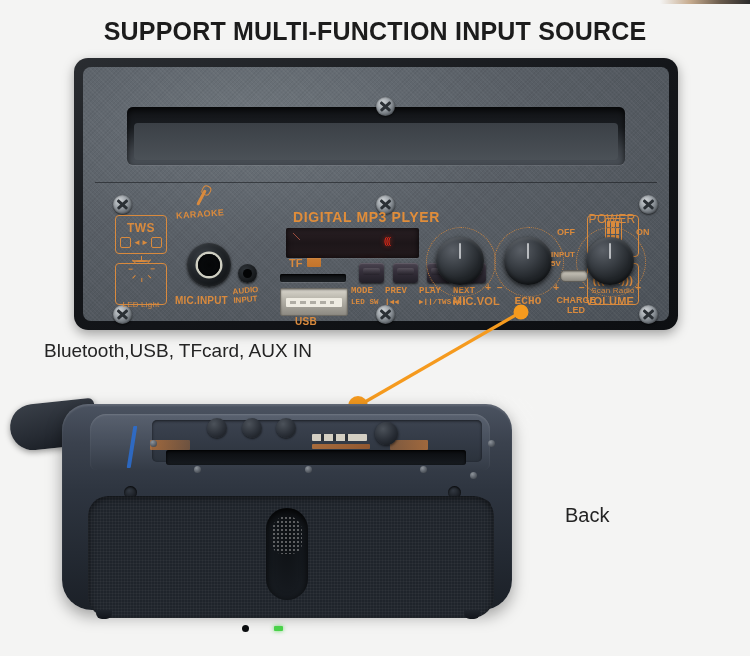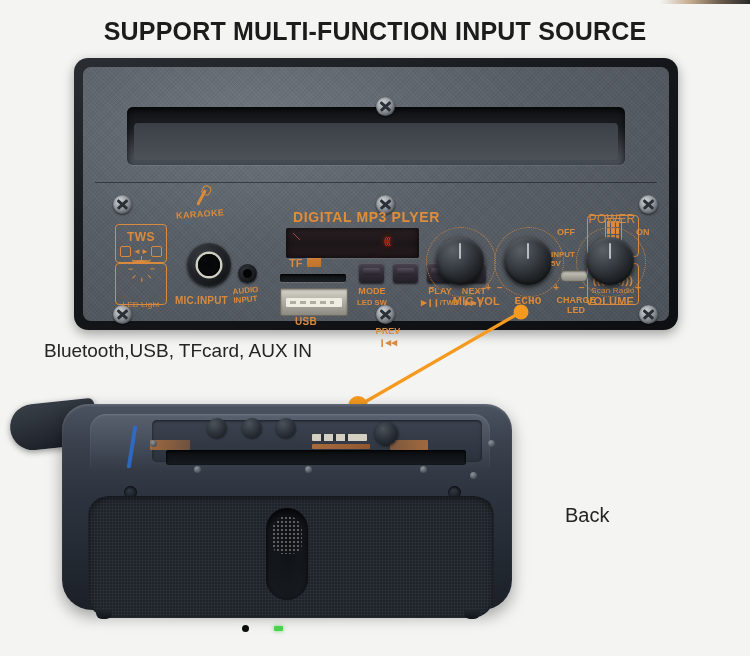--- a/index.html
+++ b/index.html
@@ -88,21 +88,21 @@
   .scr-bl{left:30px;top:238px;}
   .scr-br{left:556px;top:238px;}
   
   .obox{
     position:absolute;border:1.4px solid #d98a3d;border-radius:4px;
     color:#d98a3d;text-align:center;
     display:flex;flex-direction:column;align-items:center;justify-content:center;
   }
   .obox .lbl{font-size:8px;line-height:9px;letter-spacing:.2px;}
   .obox .big{font-size:12px;font-weight:bold;letter-spacing:.5px;}
-  .box-tws{left:32px;top:157px;width:50px;height:37px;}
+  .box-tws{left:32px;top:148px;width:50px;height:37px;}
   .box-led{left:32px;top:196px;width:50px;height:40px;gap:36px;}
   .box-remote{left:504px;top:148px;width:50px;height:40px;}
   .box-fm{left:504px;top:196px;width:50px;height:40px;}
   .tws-row{display:flex;align-items:center;gap:2px;margin-top:2px;}
   .tws-dot{width:9px;height:9px;border:1.2px solid #d98a3d;border-radius:2px;}
   .tws-wave{font-size:8px;}
   .sun{
     position:relative;width:16px;height:16px;border-radius:50%;
     border:1.4px solid #d98a3d;margin-bottom:2px;
   }
@@ -208,24 +208,24 @@
     background:linear-gradient(180deg,#4b4450 0%,#332e39 45%,#221f27 100%);
     box-shadow:0 1px 2px rgba(0,0,0,.65), inset 0 1px 1px rgba(255,255,255,.14);
   }
   .btn:after{
     content:"";position:absolute;left:4px;top:5px;right:4px;height:7px;
     background:linear-gradient(180deg,rgba(255,255,255,.12),rgba(0,0,0,.18));
     border-radius:2px;
   }
   .b1{left:276px;} .b2{left:310px;} .b3{left:344px;} .b4{left:378px;}
   .btxt{
-    position:absolute;top:219px;width:42px;text-align:center;
-    color:#d98a3d;font-size:9px;font-weight:bold;line-height:11px;letter-spacing:.1px;
-  }
-  .t1{left:268px;} .t2{left:284px;margin-top:40px;} .t3{left:336px;} .t4{left:370px;}
+    position:absolute;top:219px;width:42px;
+    color:#d98a3d;font-size:9px;font-weight:bold;line-height:11px;letter-spacing:.1px;font-family:Liberation Mono, monospace;
+  }
+  .t1{left:268px;} .t2{left:302px;} .t3{left:336px;} .t4{left:370px;}
   .btxt .sub{font-size:7.5px;display:block;}
   
   .knob{
     position:absolute;width:48px;height:48px;border-radius:50%;
     background:
       radial-gradient(circle at 35% 28%, #5a5f66 0%, #3a3f45 35%, #22262a 62%, #101316 100%);
     box-shadow:0 2px 5px rgba(0,0,0,.7), inset 0 -2px 4px rgba(0,0,0,.5), inset 0 2px 3px rgba(255,255,255,.14);
   }
   .knob:before{
     content:"";position:absolute;left:50%;top:6px;width:2.5px;height:16px;

